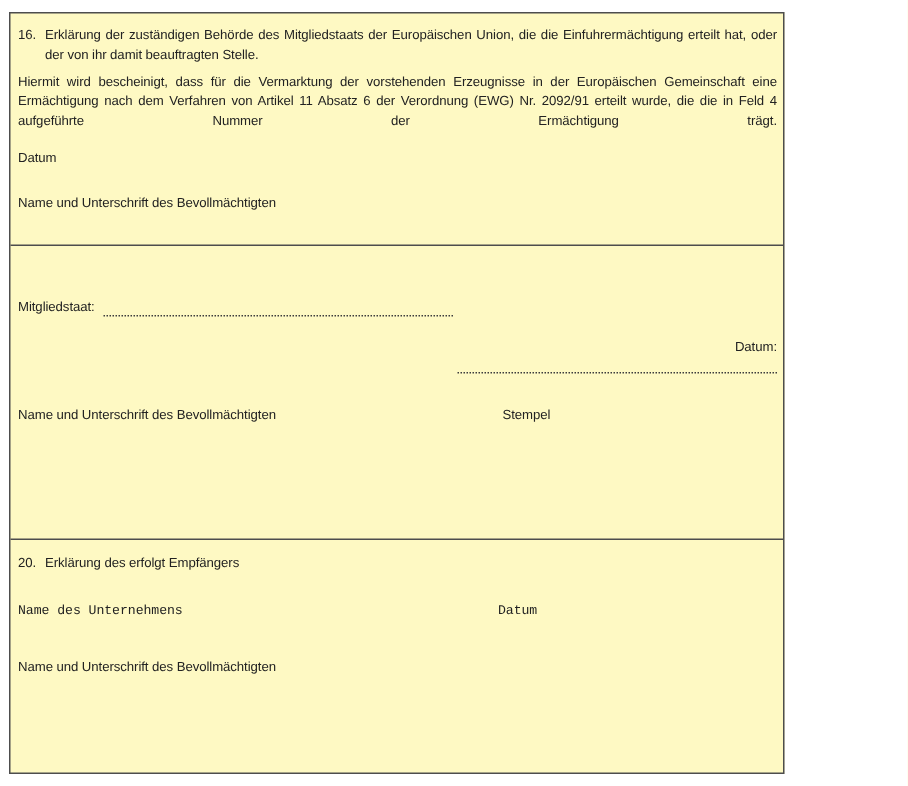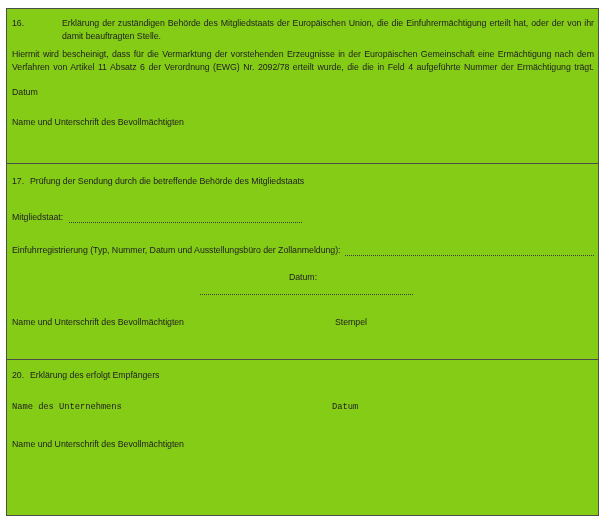--- a/index.html
+++ b/index.html
@@ -14,44 +14,44 @@
     font-family: "Liberation Sans", sans-serif;
     font-size: 8.8px;
     line-height: 13px;
     letter-spacing: -0.05px;
     color: #222222;
   }
   .form-box {
     position: absolute;
     left: 6px;
     top: 8px;
-    width: 593px;
+    width: 517px;
     height: 508px;
     box-sizing: border-box;
     border: 1.5px solid #4d4d4d;
-    background: #84cc16;
+    background: #fef9c3;
   }
   .sec {
     box-sizing: border-box;
     padding-left: 5px;
     padding-right: 4px;
     overflow: hidden;
   }
   .sec-16 { height: 153.5px; padding-top: 8px; }
   .sec-17 { height: 196px; border-top: 1.5px solid #4d4d4d; padding-top: 11px; }
   .sec-18 { height: 155px; border-top: 1.5px solid #4d4d4d; padding-top: 9px; }
 
   .hang { display: flex; }
   .hang .num { width: 18px; flex: none; }
   .hang .htext { flex: 1; }
 
-  .just { text-align: justify; margin-left: 32px; }
+  .just { text-align: justify; }
   .just-full { text-align: justify; text-align-last: justify; }
 
-  .row { display: flex; align-items: center; }
+  .row { display: flex; align-items: flex-end; }
   .dots {
     border-bottom: 1px dotted #3d3d3d;
     height: 10px;
     flex: none;
   }
   .dots-member { width: 233px; margin-left: 6px; }
   .dots-import { flex: 1; margin-left: 5px; }
   .dots-date   { width: 213px; margin-left: 6px; }
 
   .pair { display: flex; }
@@ -75,39 +75,31 @@
 </head>
 <body>
 
 <div class="form-box">
 
   <div class="sec sec-16">
     <div class="hang">
       <span class="num">16.</span>
       <div class="htext just">Erklärung der zuständigen Behörde des Mitgliedstaats der Europäischen Union, die die Einfuhrermächtigung erteilt hat, oder der von ihr damit beauftragten Stelle.</div>
     </div>
-    <div class="just-full m-body16">Hiermit wird bescheinigt, dass für die Vermarktung der vorstehenden Erzeugnisse in der Europäischen Gemeinschaft eine Ermächtigung nach dem Verfahren von Artikel 11 Absatz 6 der Verordnung (EWG) Nr. 2092/78 erteilt wurde, die die in Feld 4 aufgeführte Nummer der Ermächtigung trägt.</div>
+    <div class="just-full m-body16">Hiermit wird bescheinigt, dass für die Vermarktung der vorstehenden Erzeugnisse in der Europäischen Gemeinschaft eine Ermächtigung nach dem Verfahren von Artikel 11 Absatz 6 der Verordnung (EWG) Nr. 2092/91 erteilt wurde, die die in Feld 4 aufgeführte Nummer der Ermächtigung trägt.</div>
     <div class="m-date16">Datum</div>
     <div class="pair m-sig16">
       <span class="left-16">Name und Unterschrift des Bevollmächtigten</span>
     </div>
   </div>
 
   <div class="sec sec-17">
-    <div class="hang">
-      <span class="num">17.</span>
-      <div class="htext">Prüfung der Sendung durch die betreffende Behörde des Mitgliedstaats</div>
-    </div>
     <div class="row m-member17">
       <span>Mitgliedstaat:</span>
       <span class="dots dots-member"></span>
-    </div>
-    <div class="row m-import17">
-      <span>Einfuhrregistrierung (Typ, Nummer, Datum und Ausstellungsbüro der Zollanmeldung):</span>
-      <span class="dots dots-import"></span>
     </div>
     <div class="row m-date17">
       <span>Datum:</span>
       <span class="dots dots-date"></span>
     </div>
     <div class="pair m-sig17">
       <span class="left-17">Name und Unterschrift des Bevollmächtigten</span>
       <span>Stempel</span>
     </div>
   </div>

